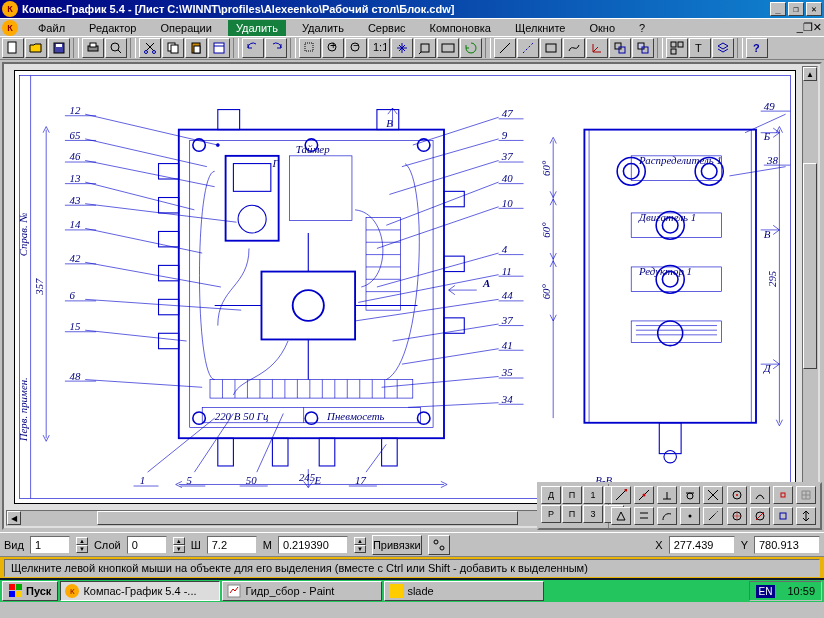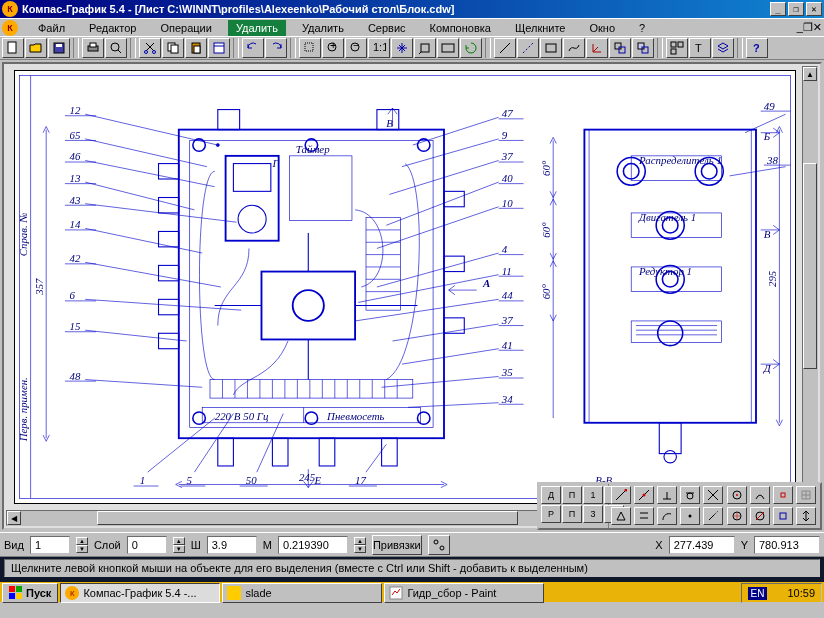--- a/index.html
+++ b/index.html
@@ -36,28 +36,28 @@
 .panel-b { flex: 1; padding: 2px; display: grid; grid-template-columns: repeat(9, 1fr); gap: 1px; }
 .minibtn { width: 20px; height: 18px; background: #c0c0c0; border: 1px solid; border-color: #fff #404040 #404040 #fff; display: inline-flex; align-items: center; justify-content: center; font-size: 9px; cursor: pointer; }
 .minibtn svg { width: 12px; height: 12px; }
 
 .status-row { background: #c0c0c0; height: 24px; display: flex; align-items: center; padding: 2px 4px; gap: 6px; border-top: 1px solid #fff; }
 .status-row label { font-size: 11px; }
 .field { background: #fff; border: 1px inset #c0c0c0; height: 18px; padding: 0 4px; display: flex; align-items: center; }
 .spin { width: 12px; display: flex; flex-direction: column; }
 .spin .sbtn { height: 8px; width: 12px; font-size: 6px; padding: 0; }
 
-.hint-row { background: #0f172a; height: 22px; border-top: 1px solid #808080; display: flex; align-items: center; padding: 2px 4px; }
+.hint-row { background: #eab308; height: 22px; border-top: 1px solid #808080; display: flex; align-items: center; padding: 2px 4px; }
 .hint-inner { flex: 1; background: #c0c0c0; border: 1px inset #c0c0c0; padding: 2px 6px; font-size: 11px; }
 
-.taskbar { background: #eab308; height: 24px; border-top: 4px solid #0f172a; display: flex; align-items: flex-start; padding: 1px 2px; gap: 2px; }
+.taskbar { background: #22c55e; height: 24px; border-top: 2px solid #0f172a; display: flex; align-items: center; padding: 1px 2px; gap: 2px; }
 .start-btn { height: 20px; padding: 0 6px; background: #c0c0c0; border: 1px solid; border-color: #fff #404040 #404040 #fff; display: flex; align-items: center; font-weight: bold; gap: 3px; cursor: pointer; }
 .task-btn { height: 20px; width: 160px; background: #c0c0c0; border: 1px solid; border-color: #fff #404040 #404040 #fff; display: flex; align-items: center; padding: 0 4px; gap: 4px; cursor: pointer; font-size: 11px; overflow: hidden; white-space: nowrap; }
 .task-btn.active { border-color: #404040 #fff #fff #404040; background: #dcdcdc; }
-.tray { margin-left: auto; border: 1px inset #c0c0c0; height: 20px; display: flex; align-items: center; padding: 0 6px; gap: 20px; }
+.tray { margin-left: auto; border: 1px inset #c0c0c0; height: 20px; display: flex; align-items: center; padding: 0 6px; gap: 12px; }
 
 .schematic { stroke: #0000cc; stroke-width: 0.7; fill: none; }
 .schematic text { fill: #000080; font-size: 7px; font-style: italic; stroke: none; font-family: serif; }
 .schematic .thin { stroke-width: 0.4; }
 </style>
 </head>
 <body>
 
 <div class="titlebar">
   <div class="icon">К</div>
@@ -676,21 +676,21 @@
       <div class="sbtn">▲</div>
       <div class="sbtn">▼</div>
     </div>
   <label>Слой</label>
   <div class="field" style="width:40px">0</div>
   <div class="spin">
       <div class="sbtn">▲</div>
       <div class="sbtn">▼</div>
     </div>
   <label>Ш</label>
-  <div class="field" style="width:50px">3.9</div>
+  <div class="field" style="width:50px">7.2</div>
   <label>М</label>
   <div class="field" style="width:70px">0.219390</div>
   <div class="spin">
       <div class="sbtn">▲</div>
       <div class="sbtn">▼</div>
     </div>
   <div class="tbtn" style="width:auto;padding:0 0">
       <span>Привязки</span>
     </div>
   <div class="tbtn">
@@ -718,27 +718,27 @@
         <rect x="0" y="7" width="6" height="6" fill="#00f"></rect>
         <rect x="7" y="7" width="6" height="6" fill="#fc0"></rect>
       </svg>
     <span>Пуск</span>
   </div>
   <div class="task-btn active">
     <span style="width:14px;height:14px;background:#ffaa00;border-radius:50%;display:inline-flex;align-items:center;justify-content:center;font-size:8px;color:#800">К</span>
     <span>Компас-График 5.4 -...</span>
   </div>
   <div class="task-btn">
-    <span style="width:14px;height:14px;background:#ffcc00;display:inline-block"></span>
-    <span>slade</span>
-  </div>
-  <div class="task-btn">
     <svg width="14" height="14">
         <rect x="1" y="1" width="12" height="12" fill="#fff" stroke="#888"></rect>
         <path d="M3 9l3-4 2 2 3-4" stroke="#c00" fill="none"></path>
       </svg>
     <span>Гидр_сбор - Paint</span>
+  </div>
+  <div class="task-btn">
+    <span style="width:14px;height:14px;background:#ffcc00;display:inline-block"></span>
+    <span>slade</span>
   </div>
   <div class="tray">
     <span style="background:#008;color:#fff;padding:1px 3px;font-size:10px">EN</span>
     <span>10:59</span>
   </div>
 </div>
 
 </body></html>

